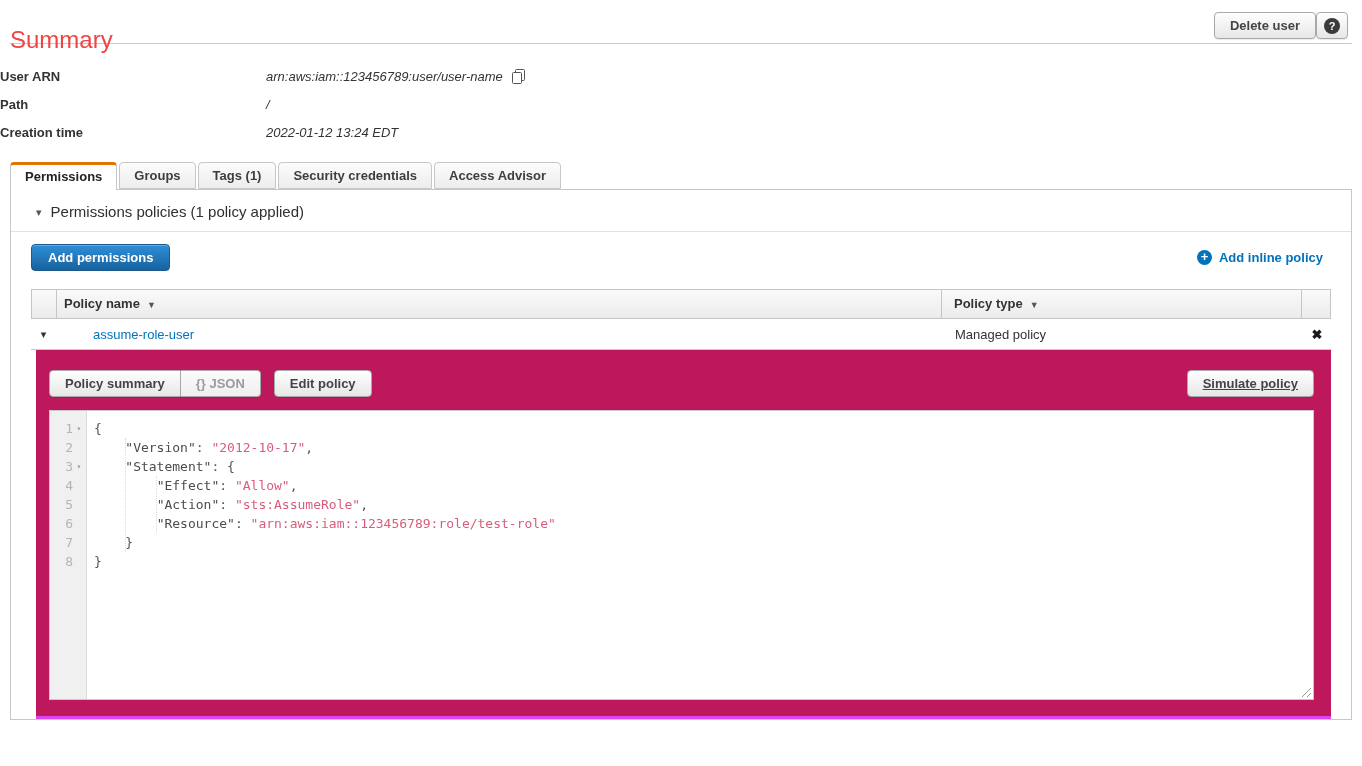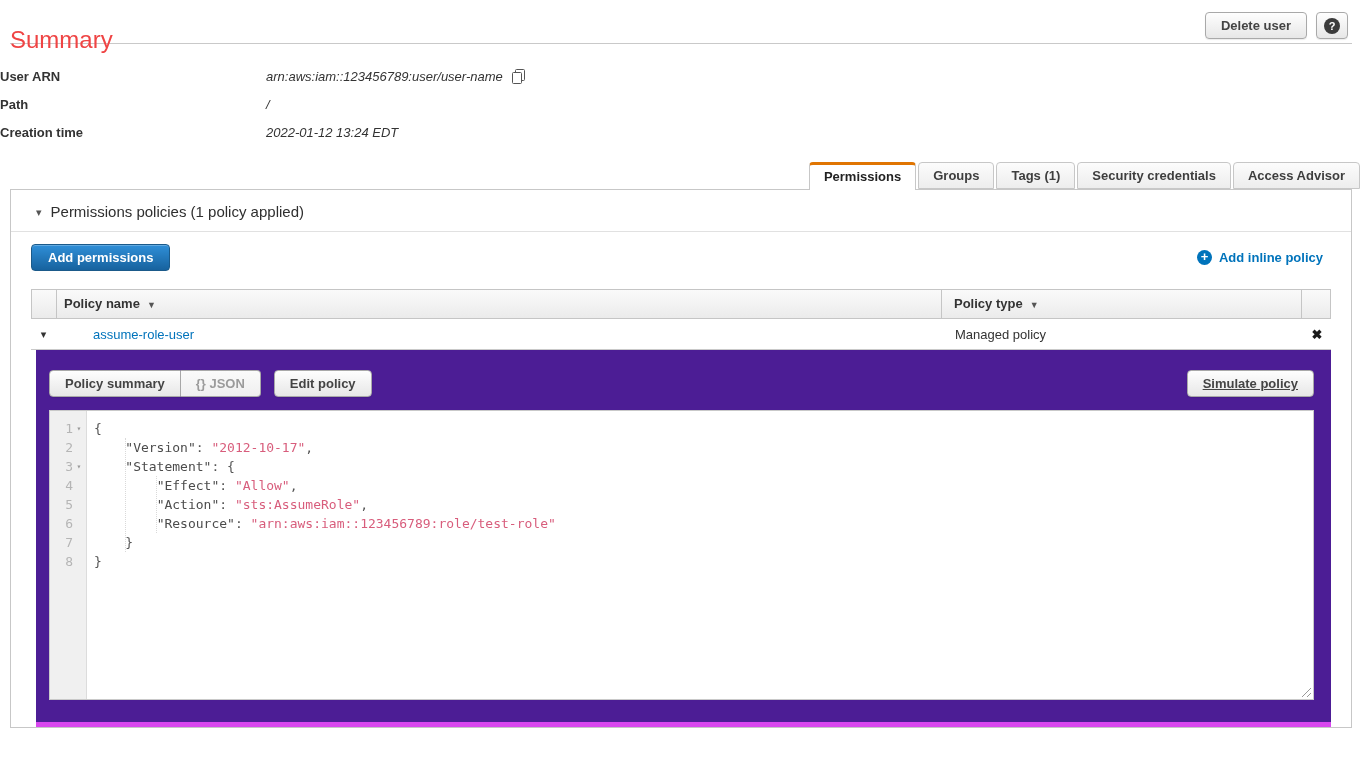--- a/index.html
+++ b/index.html
@@ -3,40 +3,40 @@
 <meta charset="utf-8">
 <style>
   * { box-sizing: border-box; margin: 0; padding: 0; }
   html,body { width:1362px; height:766px; overflow:hidden; background:#fff;
     font-family:"Liberation Sans", sans-serif; color:#333; }
 
   
   .top-header { position:relative; margin:0 10px; height:44px;
     border-bottom:1px solid #c9c9c9; }
   .page-title { font-size:24px; font-weight:normal; color:#ef4444; padding-top:26px; }
-  .header-buttons { position:absolute; right:4px; top:12px; display:flex; gap:9px; }
+  .header-buttons { position:absolute; right:4px; top:12px; display:flex; }
   .btn-gray { display:inline-flex; align-items:center; justify-content:center;
     background:linear-gradient(#fefefe,#e7e7e7); border:1px solid #a9a9a9;
     border-radius:4px; font-weight:bold; font-size:13px; color:#444;
     height:27px; padding:0 15px; box-shadow:0 1px 1px rgba(0,0,0,.08); cursor:pointer;
     font-family:"Liberation Sans",sans-serif; }
   .help-btn { padding:0 7px; }
   .q-circle { display:inline-block; width:16px; height:16px; border-radius:50%;
     background:#3b3b3b; color:#fff; font-size:11px; font-weight:bold;
     text-align:center; line-height:16px; }
 
   
   .user-info { margin-top:18px; }
   .info-row { display:flex; align-items:center; height:28px; font-size:13px; }
   .info-label { width:240px; font-weight:bold; color:#333; }
   .info-value { margin-left:26px; color:#333;font-style:italic; }
   .copy-icon { margin-left:8px; cursor:pointer; display:inline-flex; }
 
   
-  .tabs { display:flex; margin:16px 0 0 10px; position:relative; z-index:2;justify-content:flex-end; }
+  .tabs { display:flex; margin:16px 0 0 10px; position:relative; z-index:2; }
   .tab { height:27px; line-height:25px; padding:0 14px; font-size:13px; font-weight:bold;
     color:#3e3e3e; background:linear-gradient(#fcfcfc,#ededed);
     border:1px solid #c7c7c7; border-radius:4px 4px 0 0; margin-right:2px; cursor:pointer; }
   .tab.active { background:#fff; border-top:3px solid #e07502; border-bottom:none;
     height:28px; margin-bottom:-1px; line-height:23px; color:#222; }
 
   
   .panel { margin:0 10px; background:#fff; border:1px solid #c7c7c7; border-top:1px solid #c7c7c7; }
   .section-header { padding:13px 0 11px 25px; font-size:15px; color:#2f2f2f;
     border-bottom:1px solid #e1e1e1; cursor:pointer; }
@@ -72,22 +72,22 @@
   .t-row { display:flex; align-items:center; height:31px; background:#fff;
     border-bottom:1px solid #c9c9c9; }
   .td-exp { width:25px; text-align:center; font-size:11px; color:#333; cursor:pointer; }
   .td-name { flex:1; padding-left:37px; }
   .policy-link { color:#0073bb; text-decoration:none; cursor:pointer; }
   .td-type { width:360px; padding-left:12px; color:#333; }
   .td-x { width:28px; text-align:center; font-weight:bold; color:#1a1a1a;
     font-size:13px; cursor:pointer; }
 
   
-  .expanded { background:#4c1d95; margin-left:5px; border-bottom:5px solid #d946ef;
-    padding:20px 17px 22px 13px; }
+  .expanded { background:#be185d; margin-left:5px; border-bottom:3px solid #d946ef;
+    padding:20px 17px 16px 13px; }
   .detail-buttons { display:flex; align-items:center; }
   .seg-group { display:inline-flex; }
   .seg-left { border-radius:4px 0 0 4px; }
   .seg-right { border-radius:0 4px 4px 0; border-left:none; color:#9b9b9b;
     background:linear-gradient(#fbfbfb,#efefef); }
   .edit-policy { margin-left:13px; }
   .simulate-policy { margin-left:auto;text-decoration:underline; }
 
   .editor { margin-top:13px; height:290px; background:#fff; border:1px solid #c9c9c9;
     display:flex; position:relative; font-family:"DejaVu Sans Mono", monospace;

